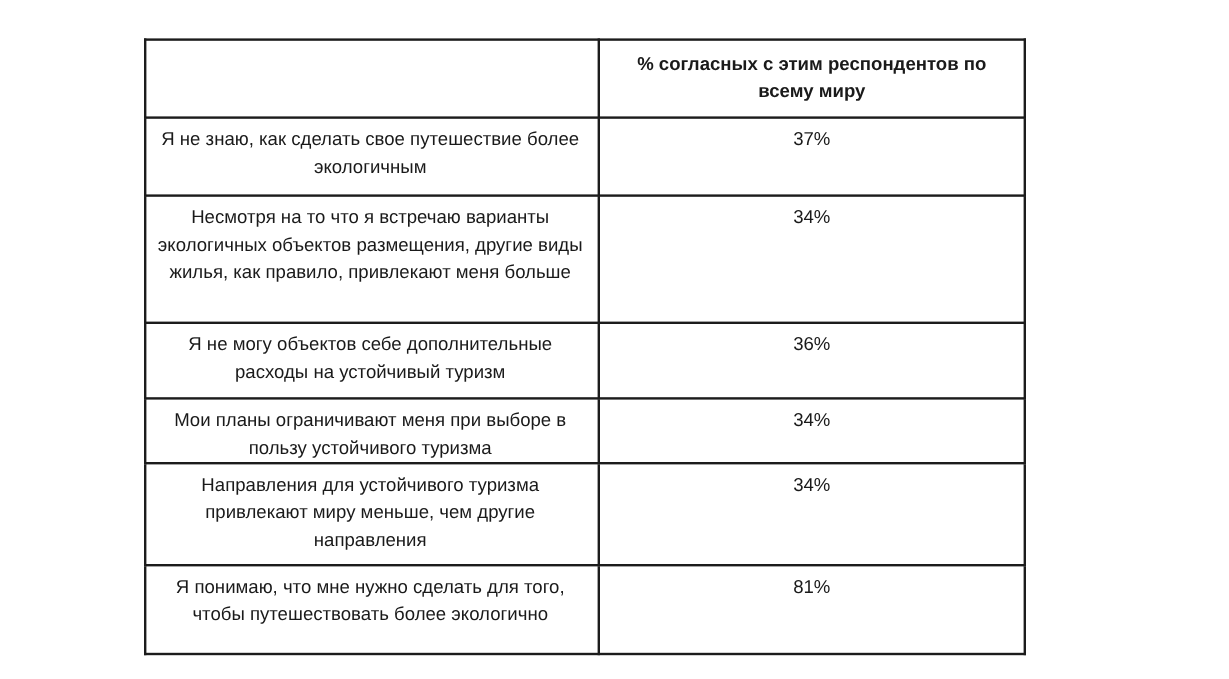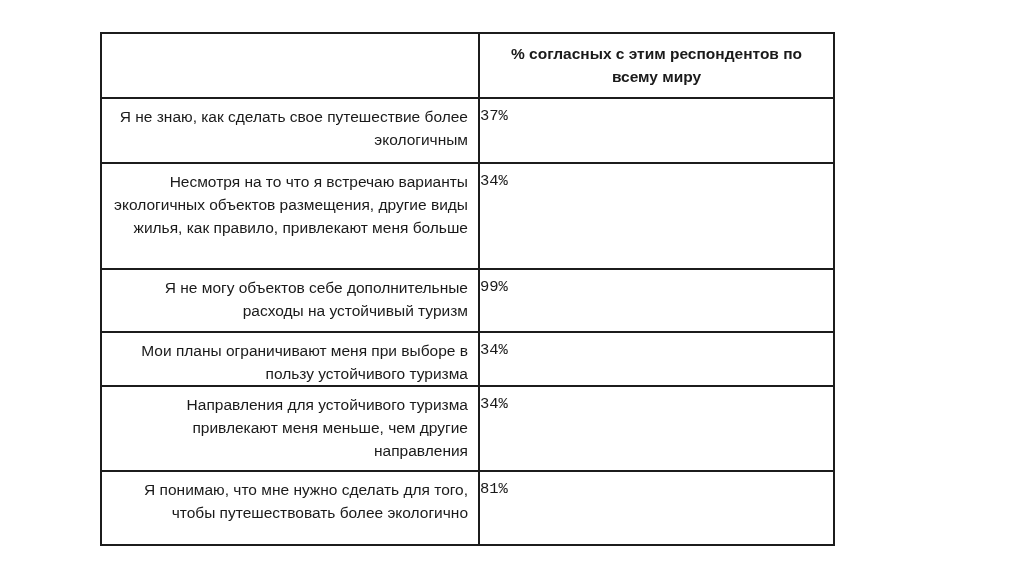--- a/index.html
+++ b/index.html
@@ -10,21 +10,21 @@
     body {
       width: 1024px;
       height: 566px;
       position: relative;
       overflow: hidden;
       font-family: "Liberation Sans", "DejaVu Sans", sans-serif;
       color: #1a1a1a;
     }
     .survey-table {
       position: absolute;
-      left: 100px;
+      left: 120px;
       top: 32px;
       width: 735px;
       border-collapse: collapse;
       table-layout: fixed;
     }
     .survey-table td, .survey-table th {
       border: 2px solid #1c1c1c;
       vertical-align: top;
       font-size: 15.5px;
       line-height: 23px;
@@ -34,26 +34,26 @@
     .col-percent { width: 355px; }
     .th-empty { height: 63px; }
     .th-percent {
       font-weight: bold;
       text-align: center;
       padding: 8px 20px 0 20px !important;
       color: #1a1a1a;
     }
     .statement {
       padding: 6px 10px 0 7px !important;
-      text-align: right;
+      text-align: center;
       font-weight: normal;
     }
     .percent {
+      text-align: center;
       padding-top: 6px !important;
-      font-family: Liberation Mono, monospace;
     }
   </style>
 </head>
 <body>
 
 <table class="survey-table">
   <colgroup>
     <col class="col-statement">
     <col class="col-percent">
   </colgroup>
@@ -65,28 +65,28 @@
   <tr style="height:65px">
     <td class="statement">Я не знаю, как сделать свое путешествие более экологичным</td>
     <td class="percent">37%</td>
   </tr>
   <tr style="height:106px">
     <td class="statement">Несмотря на то что я встречаю варианты экологичных объектов размещения, другие виды жилья, как правило, привлекают меня больше</td>
     <td class="percent">34%</td>
   </tr>
   <tr style="height:63px">
     <td class="statement">Я не могу объектов себе дополнительные расходы на устойчивый туризм</td>
-    <td class="percent">99%</td>
+    <td class="percent">36%</td>
   </tr>
   <tr style="height:49px">
     <td class="statement">Мои планы ограничивают меня при выборе в пользу устойчивого туризма</td>
     <td class="percent">34%</td>
   </tr>
   <tr style="height:85px">
-    <td class="statement">Направления для устойчивого туризма привлекают меня меньше, чем другие направления</td>
+    <td class="statement">Направления для устойчивого туризма привлекают миру меньше, чем другие направления</td>
     <td class="percent">34%</td>
   </tr>
   <tr style="height:74px">
     <td class="statement">Я понимаю, что мне нужно сделать для того, чтобы путешествовать более экологично</td>
     <td class="percent">81%</td>
   </tr>
 </tbody>
   </table>
 
 </body></html>

